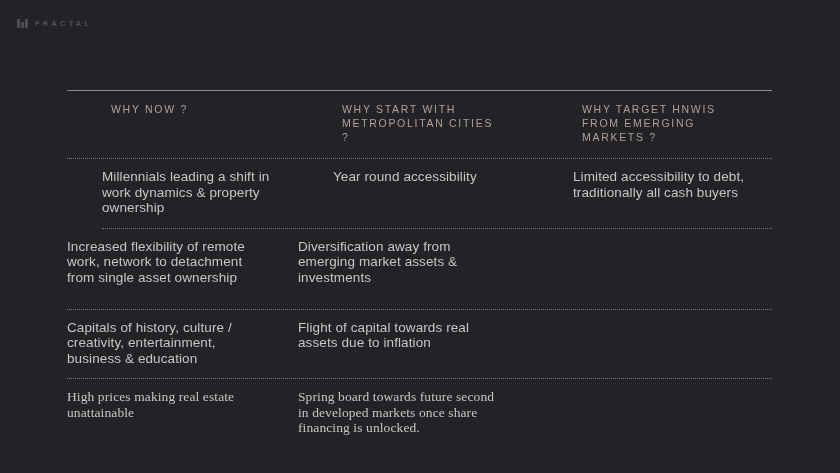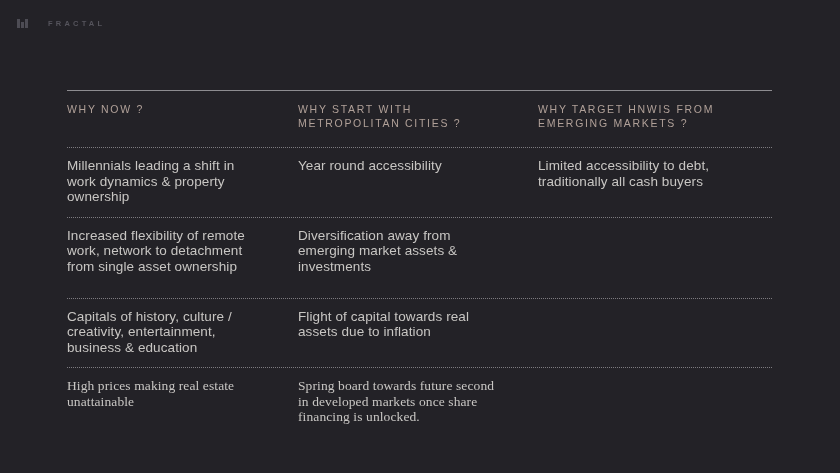--- a/index.html
+++ b/index.html
@@ -16,21 +16,21 @@
     width: 840px;
     height: 473px;
     background: #232227;
   }
   .brand {
     position: absolute;
     top: 19px;
     left: 17px;
     display: flex;
     align-items: flex-end;
-    gap: 20px;
+    gap: 7px;
   }
   .brand-mark {
     width: 11px;
     height: 9px;
     opacity: 0.85;
   }
   .brand-name {
     font-size: 7.5px;
     font-weight: bold;
     letter-spacing: 3.2px;
@@ -61,23 +61,24 @@
   }
   .t-head .cell {
     color: #b0a098;
     font-size: 10.5px;
     line-height: 14px;
     letter-spacing: 1.7px;
     font-weight: normal;
     padding-top: 11px;
     padding-bottom: 14px;
     text-transform: uppercase;
+    margin-left: 44px;
   }
   .t-head { min-height: 57px; box-sizing: border-box; }
-  .r1 { min-height: 65px; box-sizing: border-box; }
+  .r1 { min-height: 65px; box-sizing: border-box; margin-left: 35px; }
   .r2 { min-height: 81px; box-sizing: border-box; }
   .r3 { min-height: 65px; box-sizing: border-box; }
   .r4 { min-height: 85px; box-sizing: border-box; font-family: Liberation Serif, serif; }
 </style>
 </head>
 <body>
 
 <div class="slide">
 
   <div class="brand">

